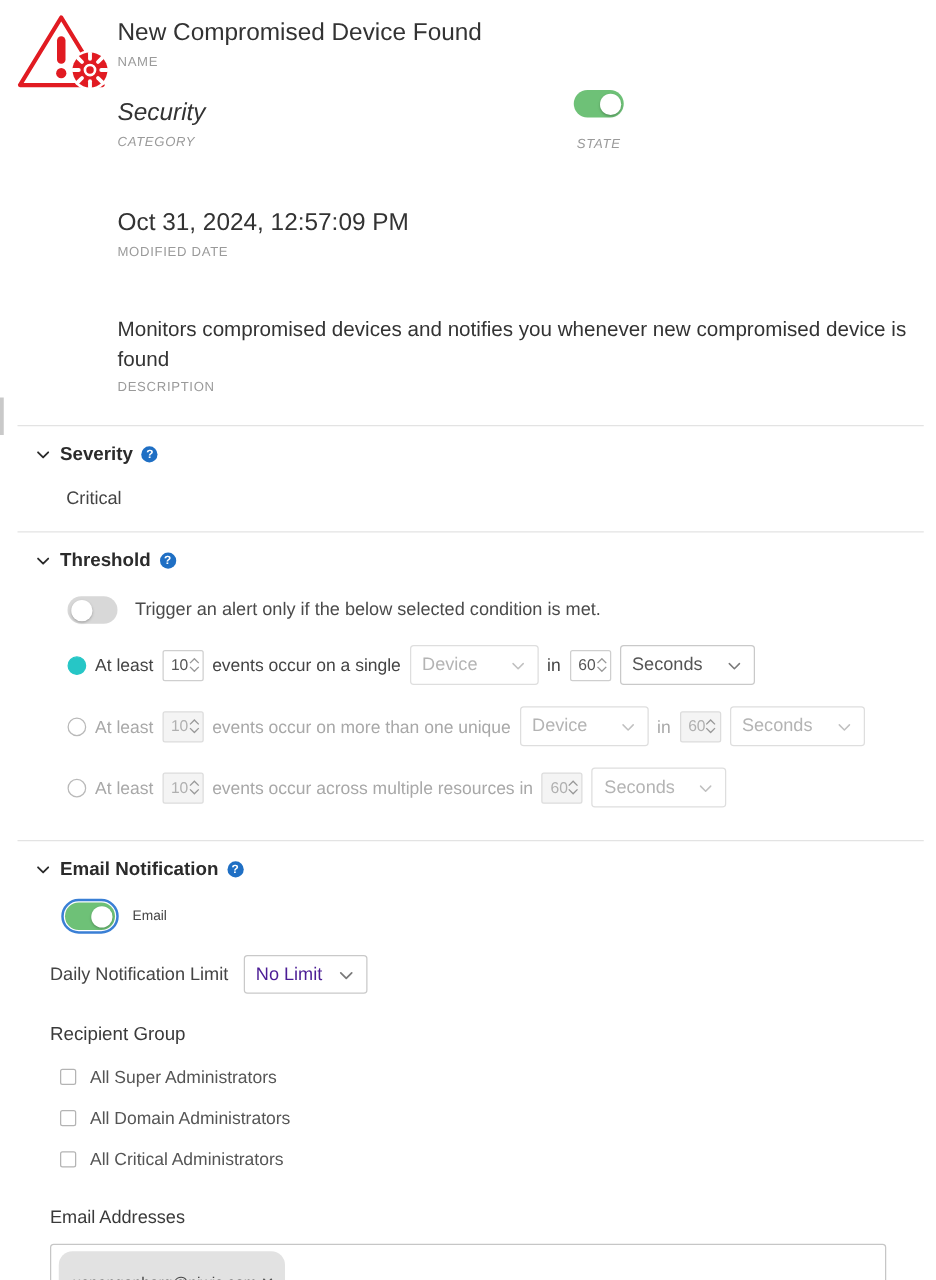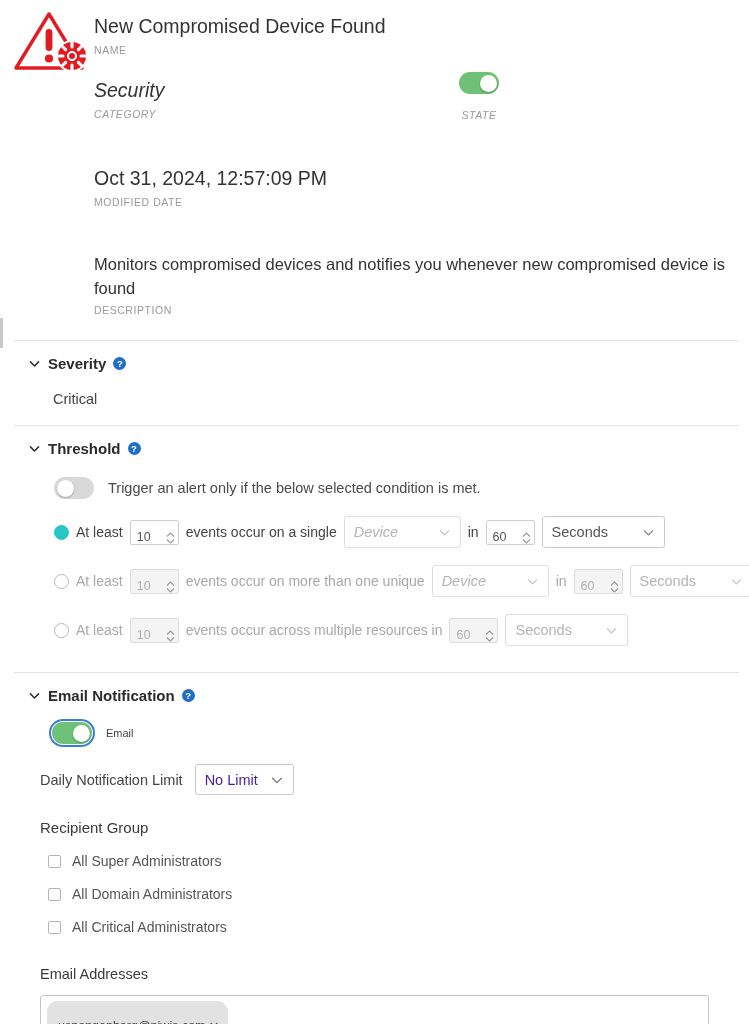--- a/index.html
+++ b/index.html
@@ -167,26 +167,26 @@
     border: 1px solid #b9b9b9;
     background: #fff;
     flex: 0 0 auto;
   }
   .radio.checked {
     background: #26c6c6;
     border-color: #26c6c6;
   }
 
   .num-input {
-    width: 49px; height: 25px;
+    width: 33px; height: 25px;
     border: 1px solid #cfcfcf;
     background: #fff;
     border-radius: 2px;
     display: inline-flex;
-    align-items: flex-end;
+    align-items: center;
     padding: 0 3px 0 6px;
     font-size: 12.5px;
     color: #555;
     justify-content: space-between;
     flex: 0 0 auto;
   }
   .num-input.dim { background: #f4f4f4; color: #b0b0b0; border-color: #dcdcdc; }
   .num-input .spin {
     display: flex; flex-direction: column;
     line-height: 0; color: #999;
@@ -201,22 +201,22 @@
     display: inline-flex;
     align-items: center;
     justify-content: space-between;
     gap: 10px;
     padding: 0 9px;
     font-size: 14.5px;
     color: #555;
     flex: 0 0 auto;
   }
   .select.dim { color: #b4b4b4; border-color: #dedede; }
-  .select.w-device { width: 117px; font-style: italic; }
-  .select.w-seconds { width: 123px; }
+  .select.w-device { width: 103px; }
+  .select.w-seconds { width: 108px; }
   .select .chev-s { color: #7a7a7a; }
   .select.dim .chev-s { color: #c0c0c0; }
 
   
   .email-body { padding: 14px 0 0 26px; }
   .email-toggle-row {
     display: flex; align-items: center; gap: 14px;
     padding-left: 12px;
   }
   .email-toggle-label { font-size: 11px; color: #444; }

